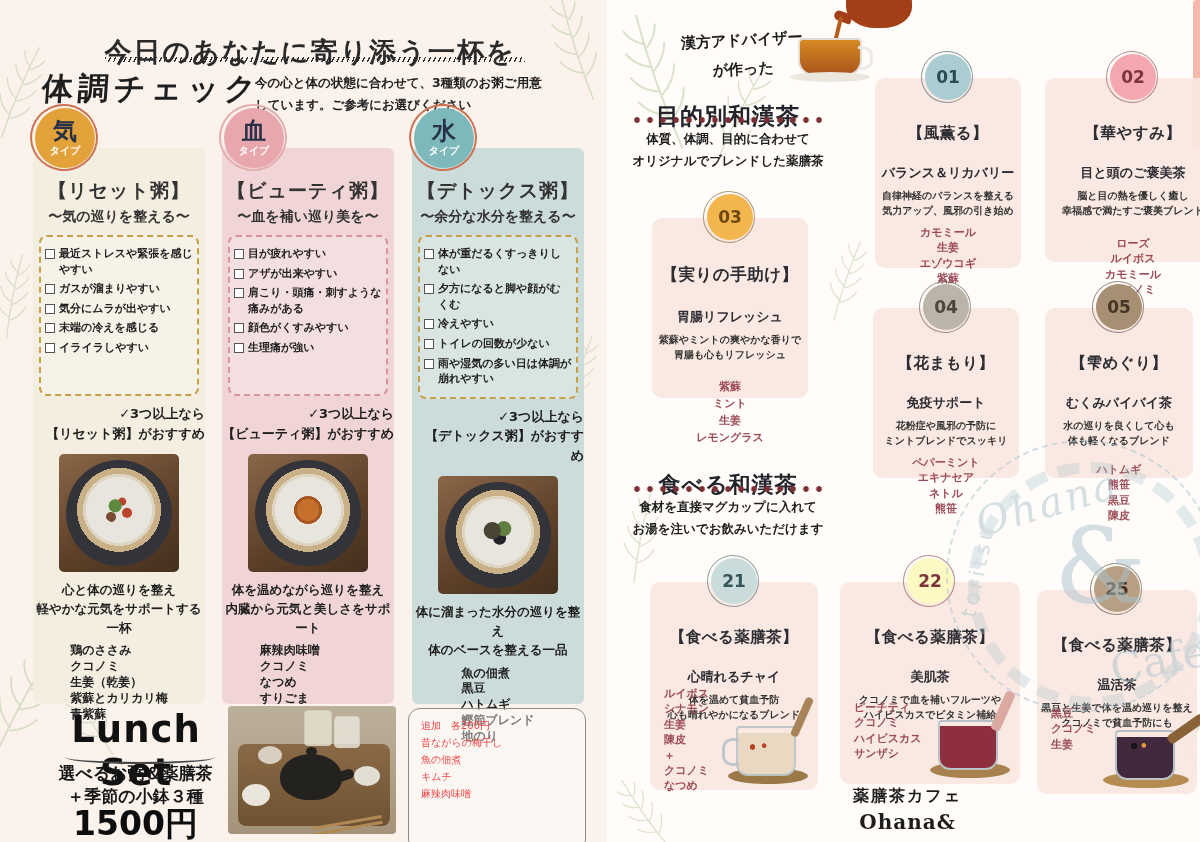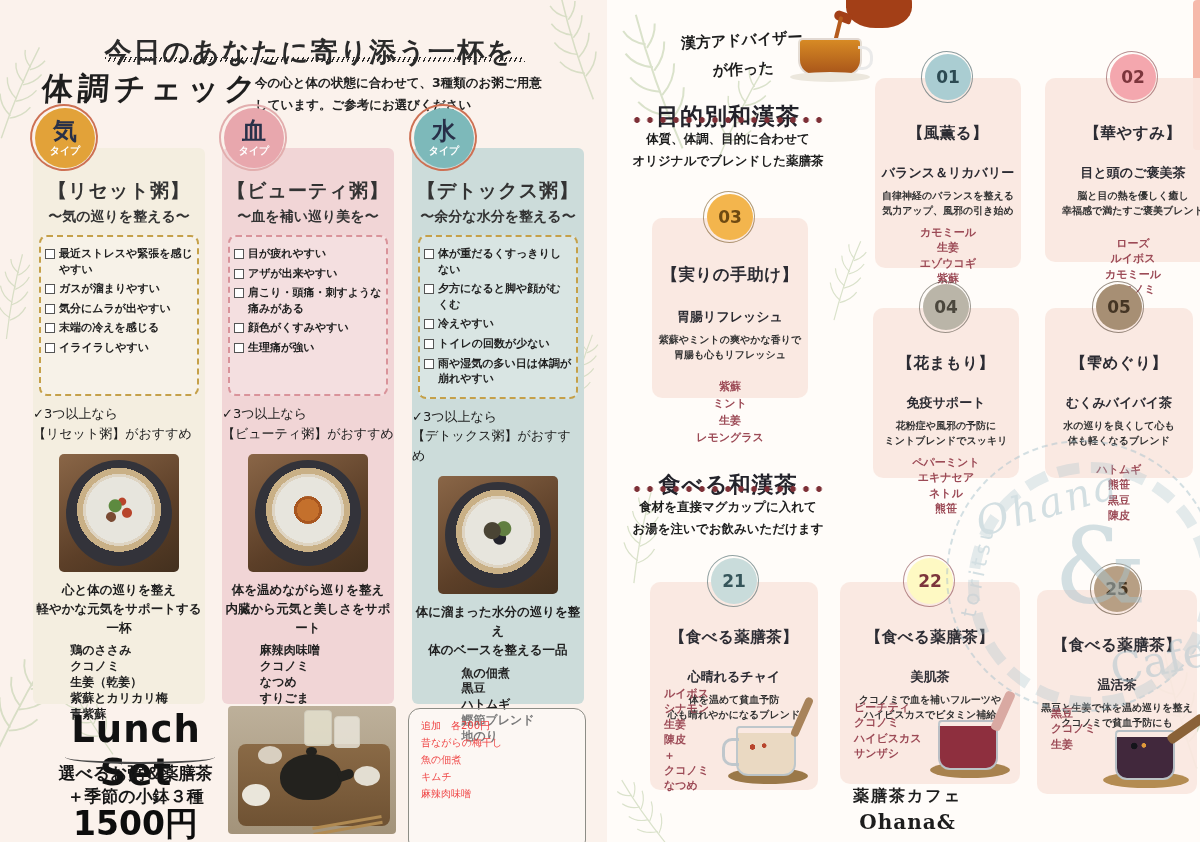--- a/index.html
+++ b/index.html
@@ -33,21 +33,21 @@
   #colC .type-badge{background:#7db9ba;}
   .type-kanji{font-size:24px;font-weight:900;color:#283048;line-height:1;}
   .type-label{font-size:10px;font-weight:700;color:#fff;margin-top:1px;}
   .col-name{margin:0;padding-top:30px;text-align:center;font-size:19px;font-weight:900;letter-spacing:1px;color:#333;}
   .col-sub{margin-top:4px;text-align:center;font-size:14px;font-weight:800;color:#333;}
   .checklist{margin:9px 6px 0;min-height:142px;border:2px dashed #c5a049;border-radius:8px;
     padding:9px 4px 6px;background:rgba(255,255,255,.25);}
   #colB .checklist{border-color:#d9939a;}
   .chk-item{display:flex;gap:4px;margin-bottom:4px;font-size:11px;font-weight:700;line-height:1.42;color:#222;}
   .chk-box{flex:0 0 auto;width:8px;height:8px;margin-top:3px;border:1.5px solid #555;background:#fff;}
-  .rec{margin-top:8px;text-align:left;font-size:13px;font-weight:400;line-height:1.5;color:#1d1d1d;}
+  .rec{margin-top:8px;text-align:right;font-size:13px;font-weight:700;line-height:1.5;color:#1d1d1d;}
   
   .photo{position:relative;border-radius:5px;overflow:hidden;}
   .porridge{width:120px;height:118px;margin:11px auto 0;background:linear-gradient(150deg,#8a6647,#5c3f28 60%,#43301e);}
   .porridge::before{content:"";position:absolute;left:7px;top:6px;width:106px;height:106px;border-radius:50%;
     background:radial-gradient(circle at 50% 47%,#e7e5dd 0 33px,#ded4c2 33px 36px,#c9b086 36px 42px,#33333a 42px 62px);}
   .porridge::after{content:"";position:absolute;left:44px;top:42px;width:32px;height:28px;border-radius:50%;}
   #colA .porridge::after{background:
     radial-gradient(circle at 38% 35%,#5d8a3f 0 6px,transparent 7px),
     radial-gradient(circle at 75% 60%,#b8452c 0 4.5px,transparent 5.5px),
     radial-gradient(circle at 25% 75%,#7a4a33 0 4.5px,transparent 5.5px),

